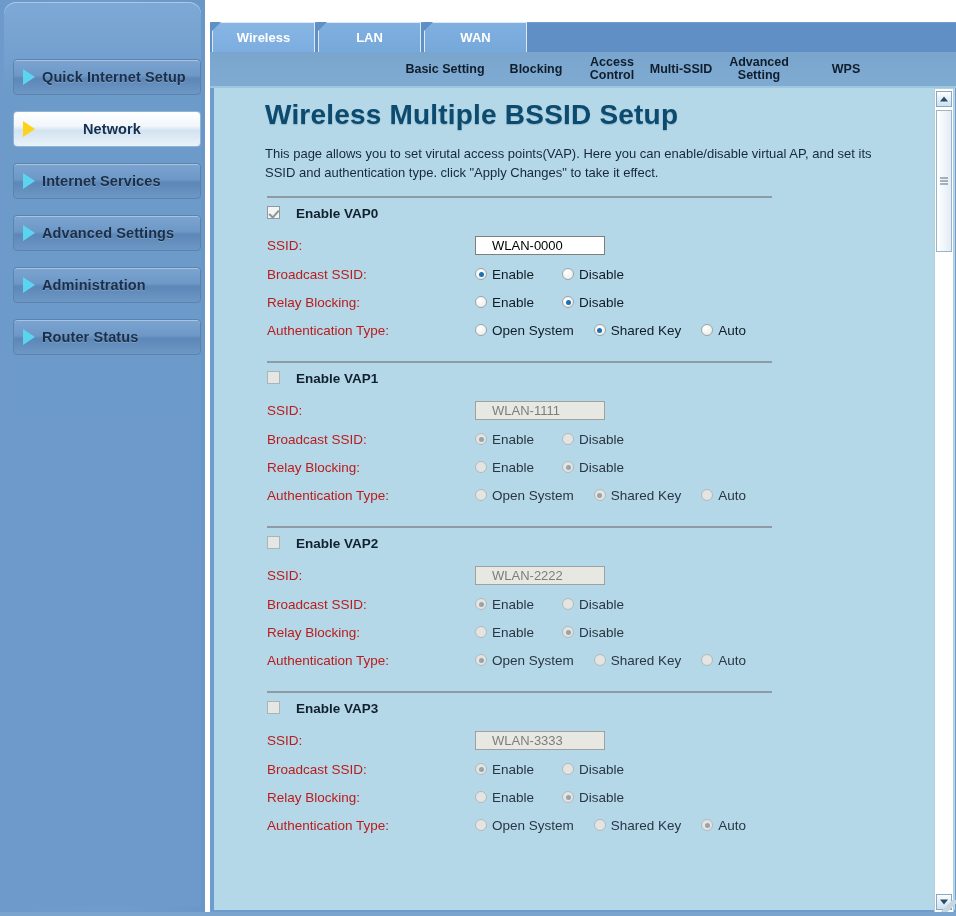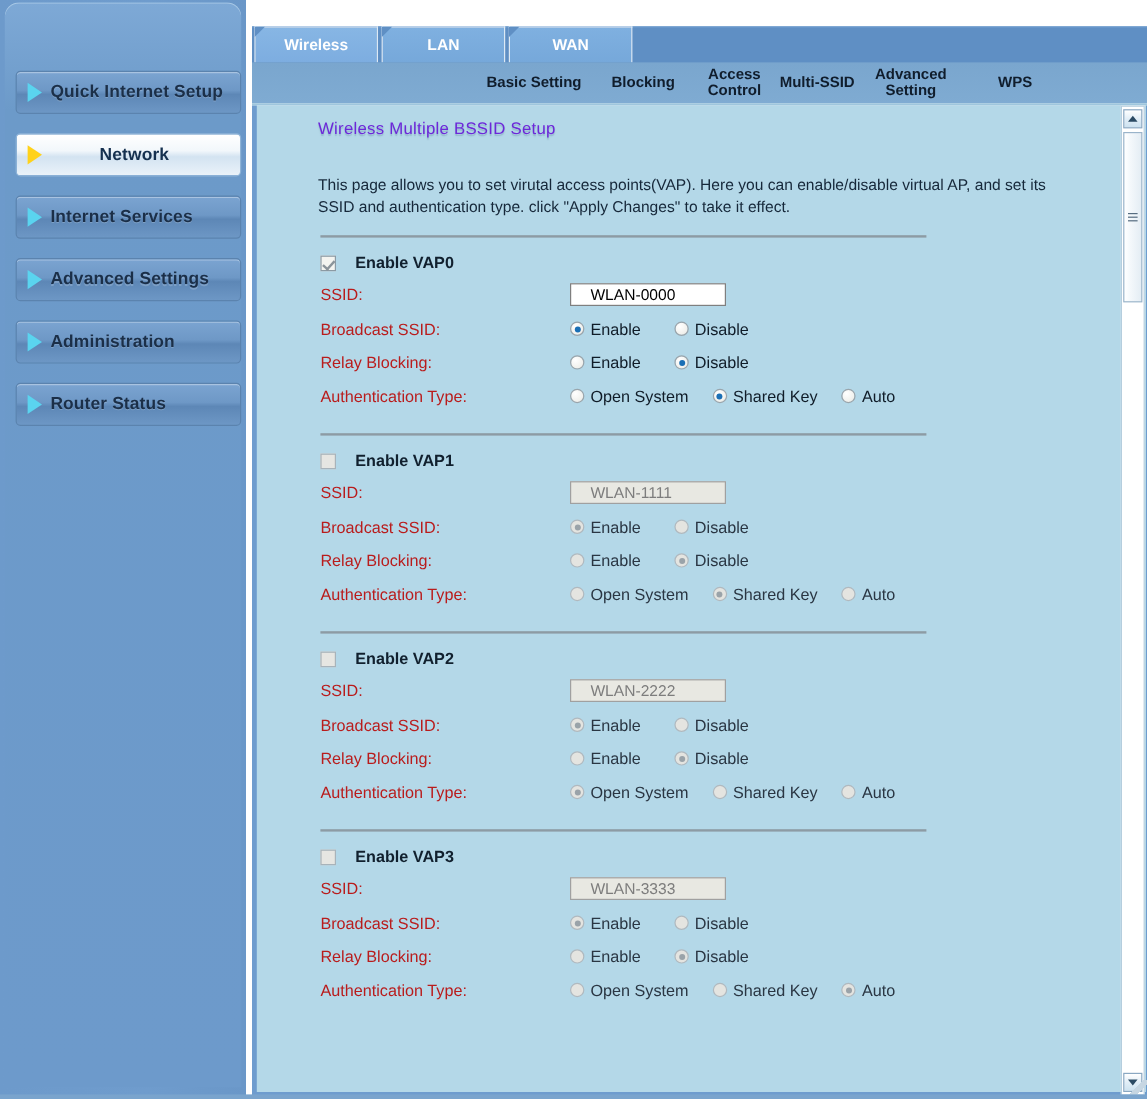--- a/index.html
+++ b/index.html
@@ -167,23 +167,23 @@
     background: #b4d8e8;
     border-left: 4px solid #6e9cce;
     border-right: 1px solid #6e9cce;
     border-bottom: 3px solid #6e9cce;
     box-sizing: border-box;
     overflow: hidden;
   }
   #page-title {
     position: absolute;
     left: 51px; top: 11px;
-    font-size: 14px;
-    font-weight: normal;
-    color: #6d28d9;
+    font-size: 28px;
+    font-weight: bold;
+    color: #0c4a6e;
     letter-spacing: 0.2px;
     text-shadow: 0 1px 1px rgba(80,120,150,0.35);
   }
   #page-desc {
     position: absolute;
     left: 51px; top: 56px;
     width: 630px;
     font-size: 13px;
     color: #16283a;
     line-height: 19px;
@@ -198,21 +198,21 @@
   }
 
   
   .vap {
     position: absolute;
     left: 53px;
     width: 620px;
   }
   .vap-head {
     display: flex;
-    align-items: flex-end;
+    align-items: flex-start;
     height: 20px;
   }
   .cbx {
     width: 13px; height: 13px;
     box-sizing: border-box;
     border: 1px solid #8b9aa4;
     background: #f4f4f0;
     position: relative;
     flex: 0 0 auto;
     cursor: pointer;

